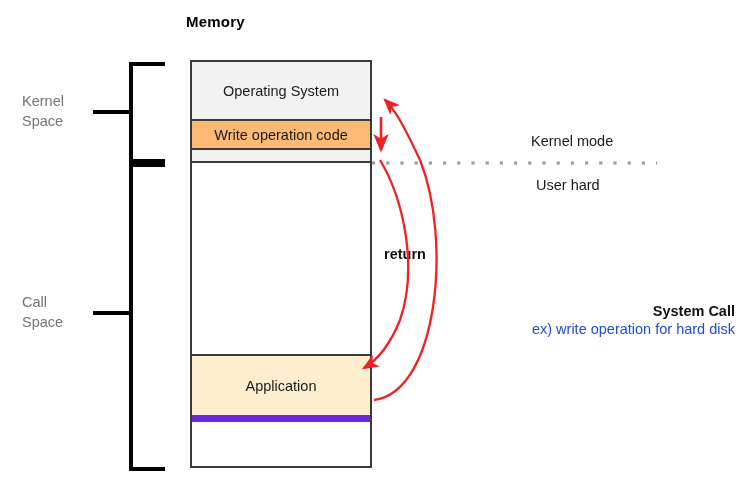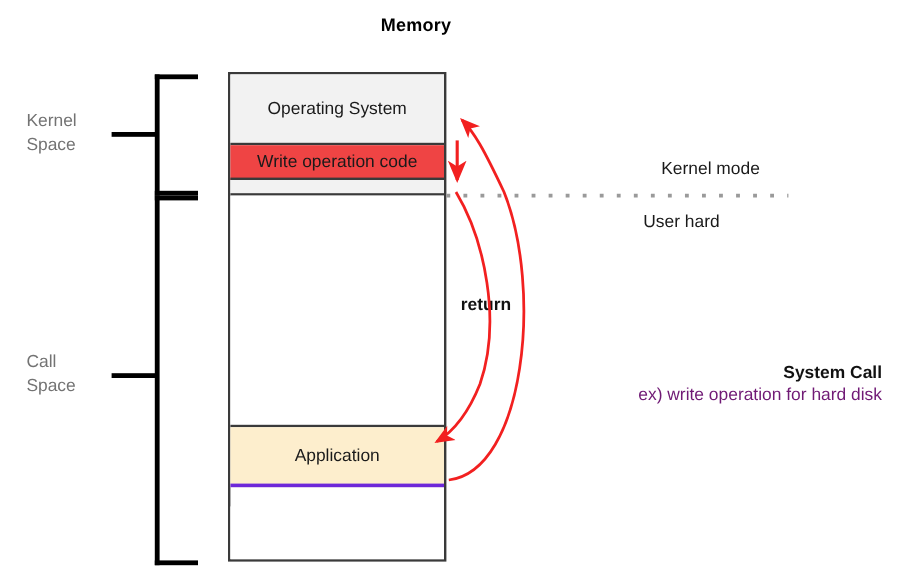--- a/index.html
+++ b/index.html
@@ -18,21 +18,21 @@
     background: #ffffff;
     overflow: hidden;
   }
   .abs { position: absolute; }
 
   
   #memory-title {
     left: 186px;
     top: 13px;
     width: 190px;
-    text-align: right;
+    text-align: left;
     font-size: 15px;
     font-weight: bold;
     letter-spacing: 0.2px;
     color: #000000;
   }
 
   
   #memory-column {
     left: 190px;
     top: 60px;
@@ -57,40 +57,40 @@
   }
   #seg-os {
     top: 0;
     height: 59px;
     background: #f2f2f2;
     border-bottom: 2px solid #3a3a3a;
   }
   #seg-write {
     top: 59px;
     height: 29px;
-    background: #ef4444;
+    background: #fdba74;
     border-bottom: 2px solid #3a3a3a;
   }
   #seg-gray {
     top: 88px;
     height: 13px;
     background: #f2f2f2;
     border-bottom: 2px solid #3a3a3a;
   }
   #seg-free {
     top: 101px;
     height: 193px;
     background: #ffffff;
     border-bottom: 2px solid #3a3a3a;
   }
   #seg-app {
     top: 294px;
-    height: 50px;
+    height: 66px;
     background: #fdeecd;
-    border-bottom: 3px solid #6d28d9;
+    border-bottom: 7px solid #6d28d9;
   }
   #seg-tail {
     top: 360px;
     height: 44px;
     background: #ffffff;
   }
 
   
   .brace {
     position: absolute;
@@ -118,39 +118,39 @@
   }
   #kernel-space-label { left: 22px; top: 91px; width: 70px; }
   #user-space-label   { left: 22px; top: 292px; width: 70px; }
 
   
   .mode-label {
     font-size: 14.5px;
     color: #1a1a1a;
     white-space: nowrap;
   }
-  #kernel-mode-label { left: 531px; top: 133px; margin-left: 20px; }
+  #kernel-mode-label { left: 531px; top: 133px; }
   #user-mode-label   { left: 536px; top: 177px; }
 
   
   #syscall-block {
     left: 455px;
     top: 303px;
     width: 280px;
     text-align: right;
   }
   #syscall-title {
     font-size: 14.5px;
     font-weight: bold;
     color: #111111;
     white-space: nowrap;
   }
   #syscall-sub {
     font-size: 14.5px;
-    color: #701a75;
+    color: #1d4ed8;
     white-space: nowrap;
     margin-top: 2px;
   }
 
   
   #return-label {
     left: 384px;
     top: 246px;
     font-size: 14.5px;
     font-weight: bold;

